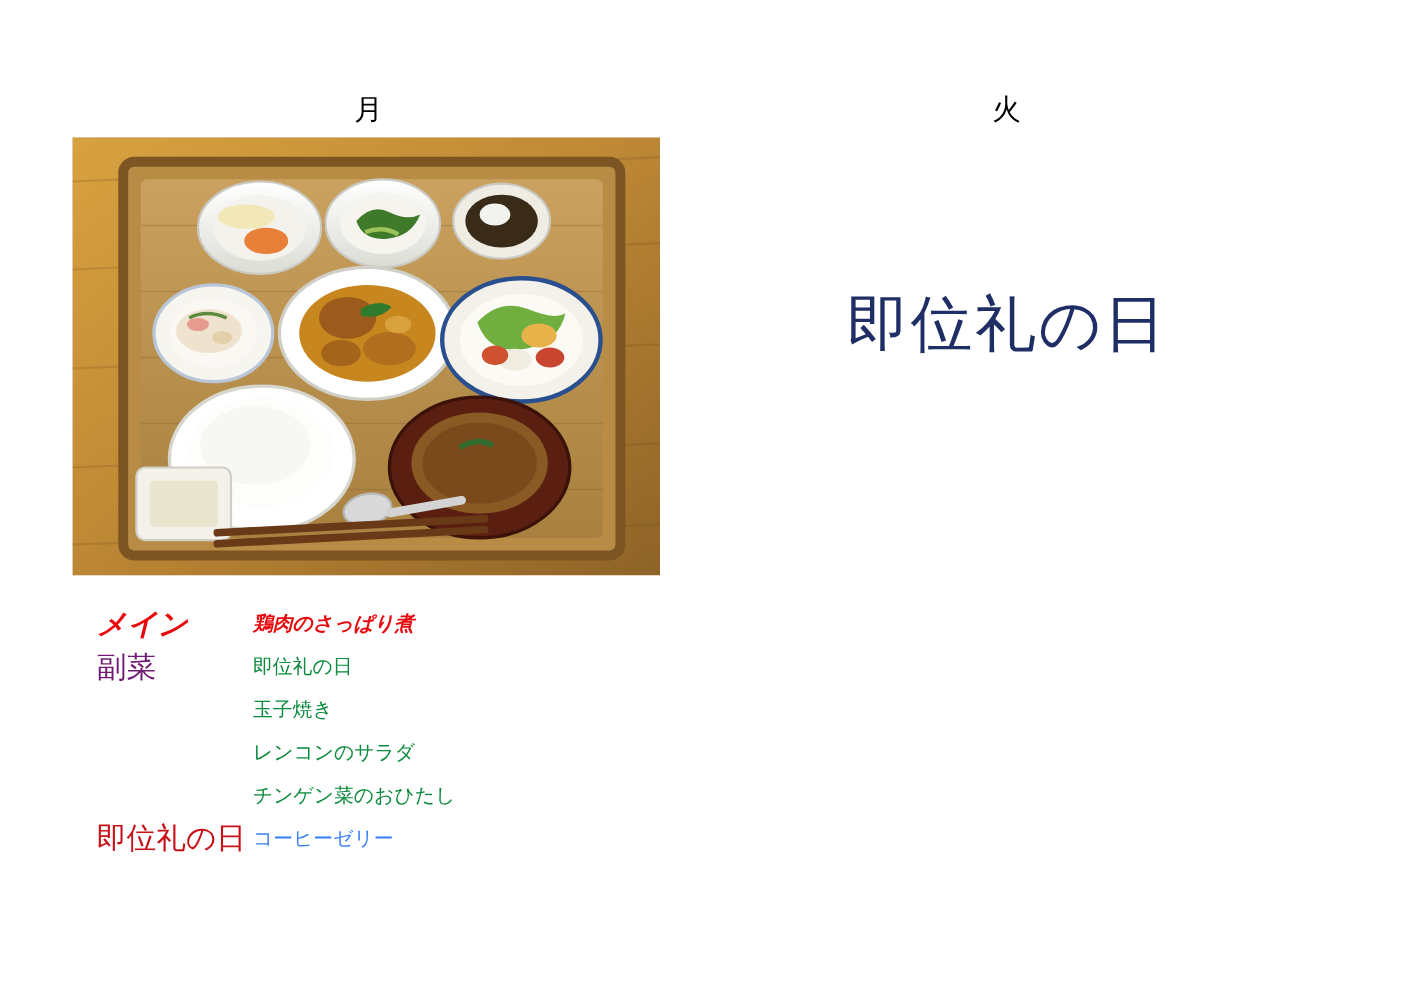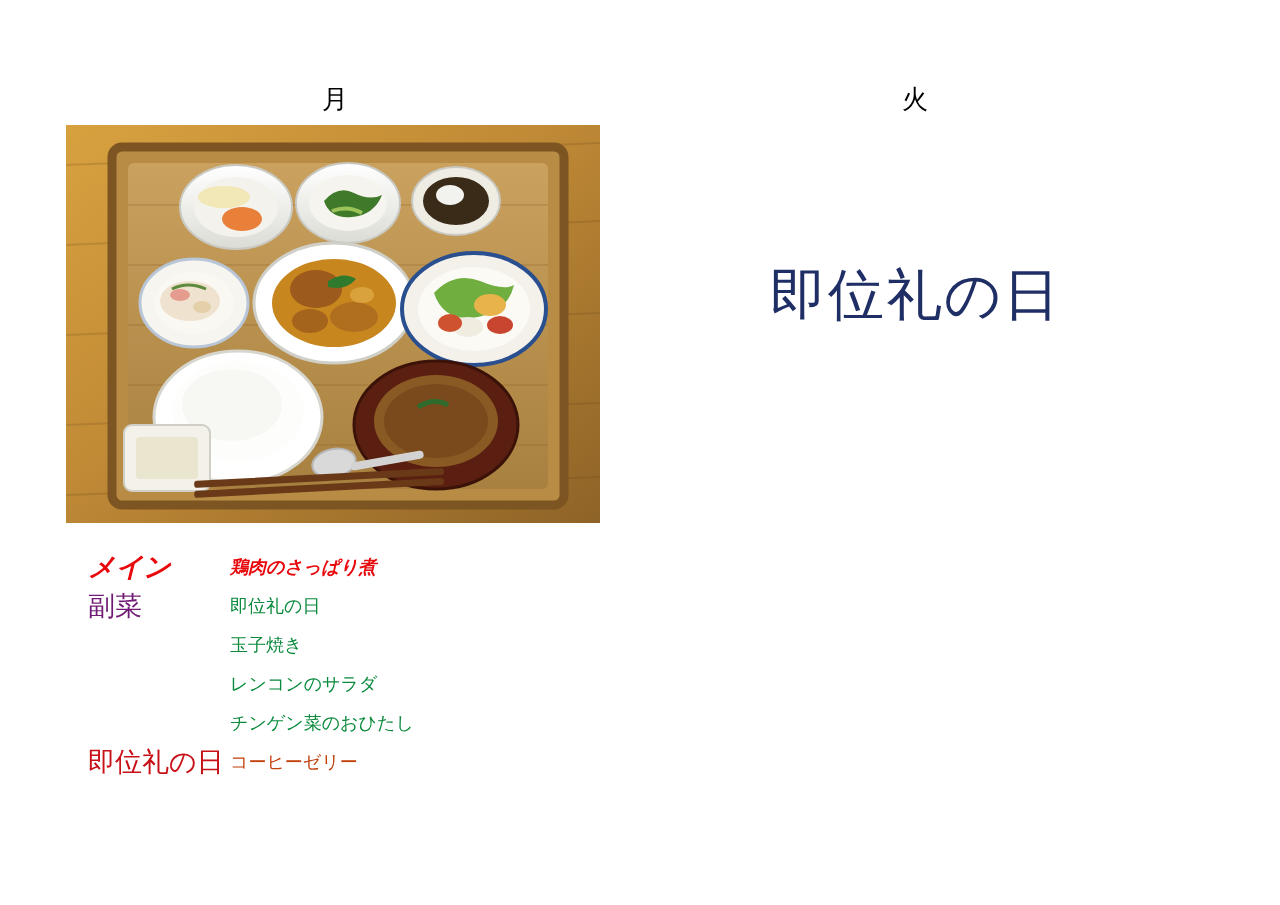--- a/index.html
+++ b/index.html
@@ -64,21 +64,21 @@
   }
   .menu-item {
     font-size: 18px;
   }
   .cat-main   { color: #e8090d; font-style: italic; font-weight: bold; }
   .cat-side   { color: #701a75; }
   .cat-dessert{ color: #c81018; }
 
   .item-main    { color: #e8090d; font-style: italic; font-weight: bold; }
   .item-side    { color: #0a8a3c; }
-  .item-dessert { color: #c2410c; font-family: Liberation Serif, serif; }
+  .item-dessert { color: #3b82f6; font-family: Liberation Serif, serif; }
 
   
   .note {
     position: absolute;
     left: 770px;
     top: 258px;
     width: 420px;
     font-size: 56px;
     color: #1f2f66;
     letter-spacing: 2px;

